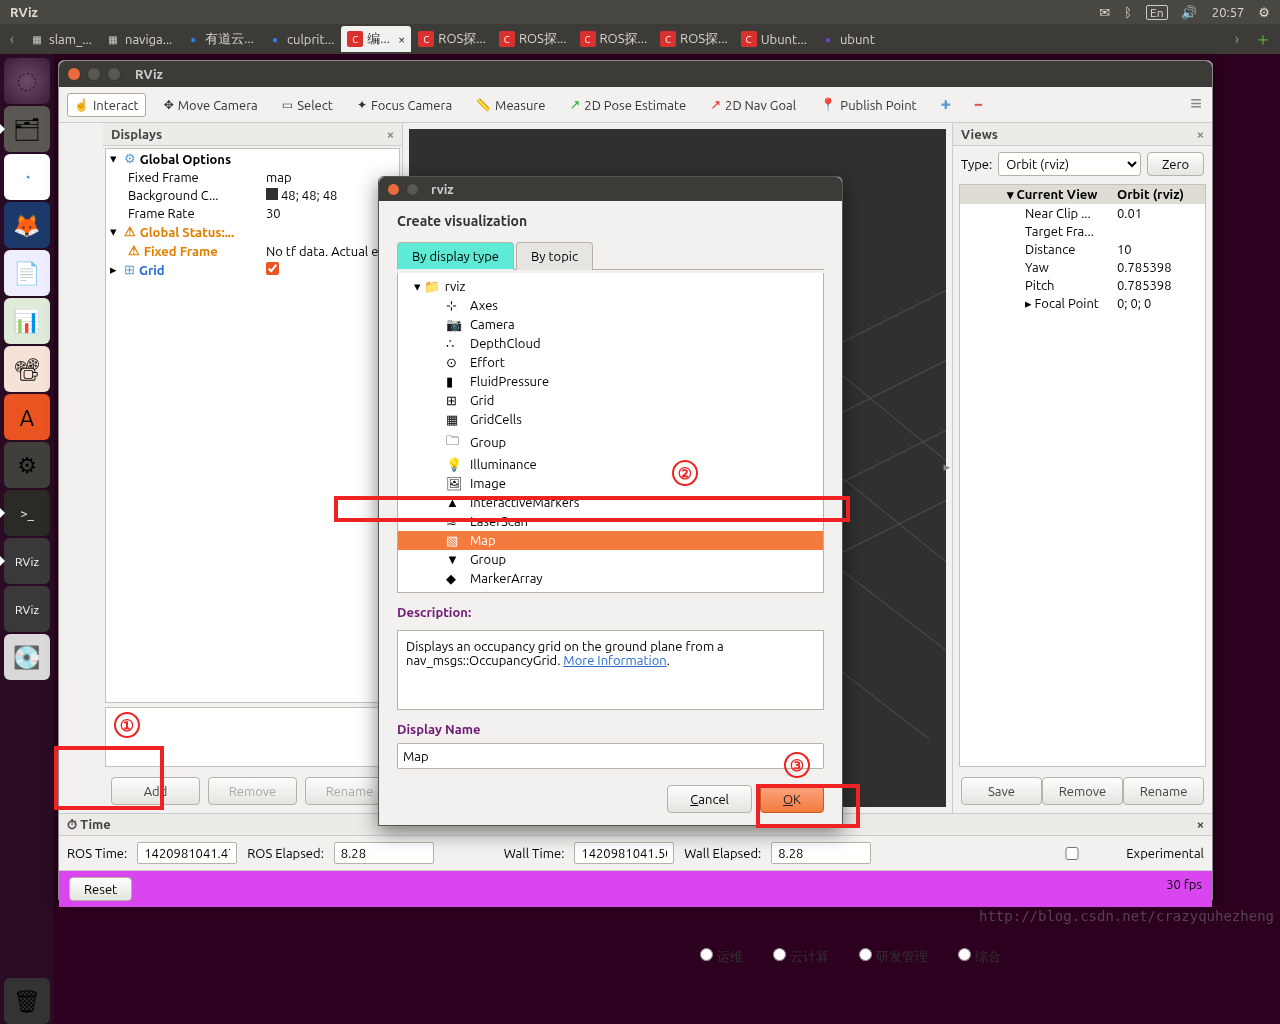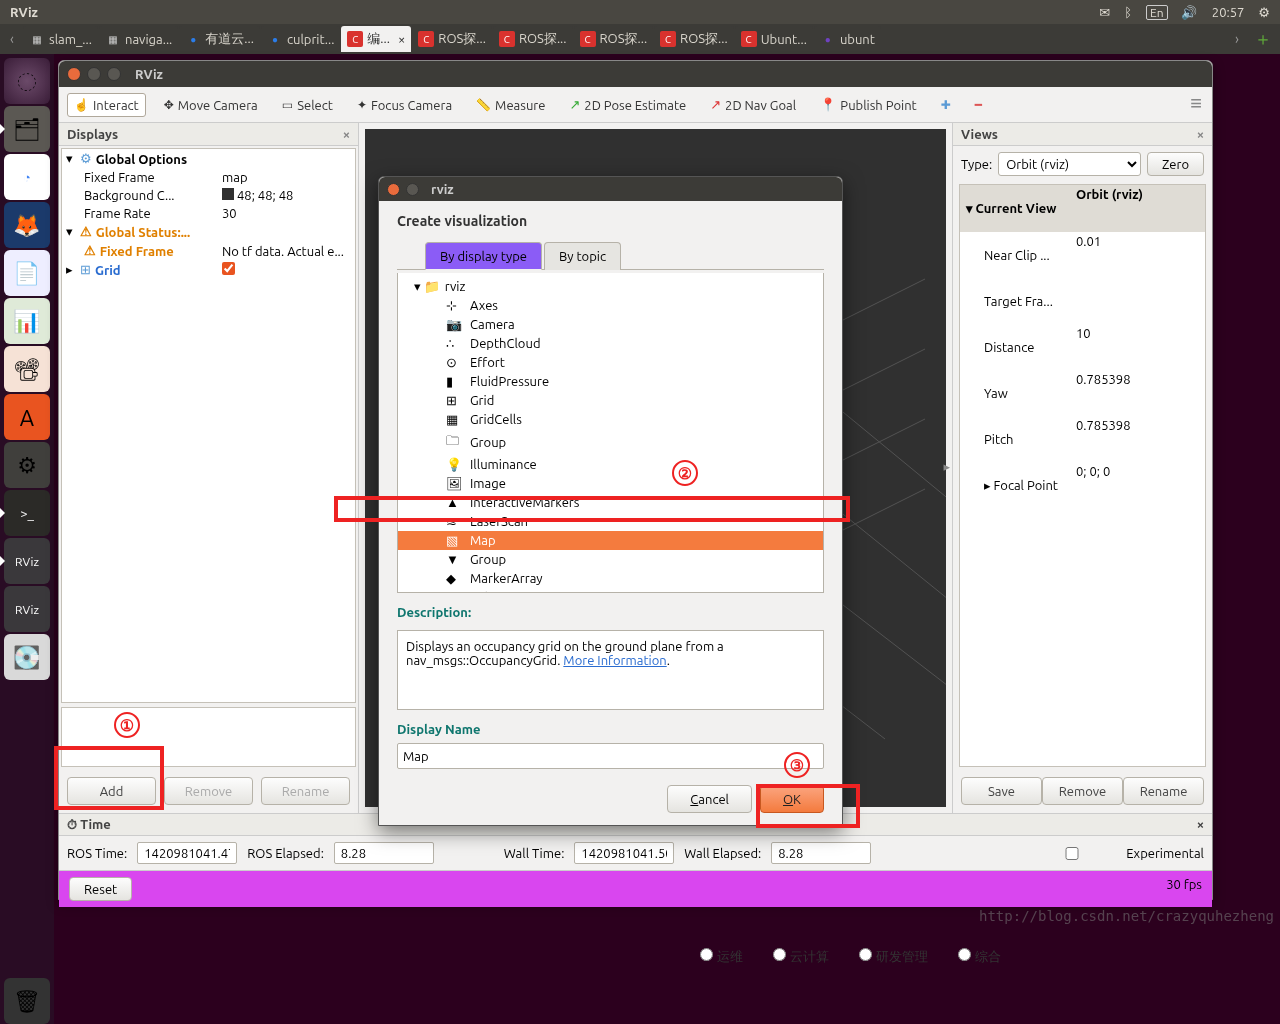--- a/index.html
+++ b/index.html
@@ -22,65 +22,65 @@
 .rviz-win { position: absolute; left: 58px; top: 60px; width: 1155px; height: 840px; background: #f2f1f0; border: 1px solid #888; border-radius: 6px 6px 0 0; box-shadow: 0 4px 12px rgba(0,0,0,0.4); }
 .rviz-titlebar { background: #3c3b37; height: 26px; border-radius: 6px 6px 0 0; display: flex; align-items: center; padding: 0 8px; color: #ccc; font-weight: bold; gap: 6px; }
 .rviz-titlebar .winbtn { width: 14px; height: 14px; border-radius: 50%; background: #595752; border: 1px solid #333; }
 .rviz-titlebar .winbtn.close { background: #e96b3c; }
 .rviz-toolbar { background: #f2f1f0; height: 36px; border-bottom: 1px solid #ccc; display: flex; align-items: center; padding: 0 8px; gap: 12px; }
 .rviz-toolbar .tbtn { display: flex; align-items: center; gap: 4px; padding: 4px 6px; color: #333; font-size: 12px; }
 .rviz-toolbar .tbtn.active { border: 1px solid #b0a89b; background: #fff; border-radius: 3px; }
 .rviz-body { display: flex; height: 690px; }
 .panel-title { background: #ecebe7; border-bottom: 1px solid #ccc; padding: 4px 8px; display: flex; justify-content: space-between; align-items: center; font-weight: bold; color: #444; }
 .panel-title .x { color: #888; cursor: pointer; }
-.displays-panel { width: 300px; border-right: 1px solid #ccc; display: flex; flex-direction: column; background:#f2f1f0;}
+.displays-panel { width: 300px; border-right: 1px solid #ccc; display: flex; flex-direction: column; background:#f2f1f0;margin-left:44px;}
 .displays-tree { flex: 1; background: #fff; margin: 2px; border: 1px solid #c5c1b8; overflow: auto; font-size: 12px; }
 .tree-row { display: flex; padding: 2px 4px; gap: 4px; align-items: center; white-space: nowrap; }
 .tree-row.l1 { padding-left: 4px; } .tree-row.l2 { padding-left: 22px; } .tree-row.l3 { padding-left: 22px; }
 .tree-val { position: absolute; left: 160px; }
 .displays-tree .row-rel { position: relative; }
 .caret { width: 10px; display:inline-block; }
 .icon-sq { width:12px; height:12px; display:inline-block; }
 .status-warn { color:#e08000; font-weight:bold;}
 .displays-btns { display: flex; gap: 8px; padding: 8px; }
 .displays-btns button { flex:1; padding: 6px 0; background: linear-gradient(#fdfdfd,#e5e4e0); border:1px solid #b6b2a8; border-radius: 4px; color:#444;}
 .displays-btns button:disabled { color:#aaa; }
 .viewport { flex: 1; background: #303030; position: relative; margin: 6px; }
 .views-panel { width: 260px; border-left: 1px solid #ccc; display:flex; flex-direction:column; background:#f2f1f0;}
 .views-row { display:flex; padding:6px 8px; gap:6px; align-items:center;}
 .views-row select { flex:1; padding:3px; border:1px solid #b6b2a8; border-radius:3px; background:#fff;}
 .views-row button { padding:4px 14px; background:linear-gradient(#fdfdfd,#e5e4e0); border:1px solid #b6b2a8; border-radius:4px;}
 .views-tree { flex:1; background:#fff; margin:2px 6px; border:1px solid #c5c1b8; font-size:12px;}
 .vt-row { display:flex; }
-.vt-row .k { padding:16px 6px; width: 110px; } .vt-row .v { padding:2px 6px; }
+.vt-row .k { padding:2px 6px; width: 110px; margin-left: 41px; } .vt-row .v { padding:2px 6px; }
 .vt-row.cur { background:#dfdcd5; font-weight:bold;}
 .views-btns { display:flex; padding:8px;}
 .views-btns button { flex:1; padding:6px 0; background:linear-gradient(#fdfdfd,#e5e4e0); border:1px solid #b6b2a8; border-radius:4px; color:#444;}
 
 .time-panel { border-top:1px solid #ccc; padding:6px 8px; display:flex; align-items:center; gap:10px; background:#f2f1f0; position:relative;}
 .time-panel input { border:1px solid #b6b2a8; padding:3px 6px; background:#fff; width:100px; border-radius:2px;}
 .status-bar { border-top:1px solid #ccc; padding:6px 10px; display:flex; justify-content:space-between; background:#d946ef;}
 .status-bar button { padding:4px 14px; background:linear-gradient(#fdfdfd,#e5e4e0); border:1px solid #b6b2a8; border-radius:4px;}
 
 .dialog { position:absolute; left:378px; top:176px; width:465px; height:650px; background:#f2f1f0; border:1px solid #555; border-radius:6px 6px 0 0; box-shadow:0 6px 20px rgba(0,0,0,0.5); display:flex; flex-direction:column;}
 .dialog .dlg-title { background:#3c3b37; height:24px; border-radius:6px 6px 0 0; display:flex; align-items:center; padding:0 8px; gap:6px; color:#ccc; font-weight:bold;}
 .dialog .dlg-title .winbtn { width:13px; height:13px; border-radius:50%; background:#595752; border:1px solid #333;}
 .dialog .dlg-title .winbtn.close { background:#e96b3c;}
 .dialog .dlg-body { padding:12px 18px; flex:1; display:flex; flex-direction:column;justify-content:space-between;}
 .dialog h3 { font-weight:bold; color:#333; margin-bottom:10px; font-size:14px;}
 .dialog .tabs { display:flex; border-bottom:1px solid #b6b2a8;}
 .dialog .tabs .tab { padding:6px 14px; border:1px solid #b6b2a8; border-bottom:none; background:#e6e5e1; border-radius:4px 4px 0 0; margin-right:2px; position:relative; top:1px;}
-.dialog .tabs .tab.active { background:#8b5cf6; border-bottom:1px solid #f2f1f0;margin-left:28px;}
+.dialog .tabs .tab.active { background:#5eead4; border-bottom:1px solid #f2f1f0;}
 .dialog .type-list { border:1px solid #b6b2a8; border-top:none; height:320px; overflow-y:scroll; background:#fff; padding:4px 0;}
 .type-list .item { padding:2px 8px 2px 48px; display:flex; align-items:center; gap:6px;}
 .type-list .root { padding:2px 8px 2px 16px; display:flex; align-items:center; gap:4px;}
 .type-list .item.selected { background:#f47b3e; color:#fff;}
 .dialog .desc-box { border:1px solid #b6b2a8; background:#fff; padding:8px; height:80px; margin-top:4px; font-size:13px;}
 .dialog .desc-box a { color:#2a6cd0; text-decoration:underline;}
-.dialog label { font-weight:bold; color:#0f766e; display:block; margin:10px 0 4px;}
+.dialog label { font-weight:bold; color:#701a75; display:block; margin:10px 0 4px;}
 .dialog input[type=text] { width:100%; border:1px solid #b6b2a8; padding:5px; background:#fff; border-radius:2px;}
 .dialog .dlg-btns { display:flex; justify-content:flex-end; gap:8px; margin-top:14px;}
 .dialog .dlg-btns button { padding:6px 22px; background:linear-gradient(#fdfdfd,#e5e4e0); border:1px solid #b6b2a8; border-radius:4px;}
 .dialog .dlg-btns button.primary { background:linear-gradient(#fba580,#f47b3e); border-color:#c85820; color:#222;}
 
 .anno { position:absolute; border:4px solid #e22; pointer-events:none; }
 .anno-circ { position:absolute; width:26px; height:26px; border:2px solid #e22; border-radius:50%; color:#e22; text-align:center; font-size:16px; line-height:22px; font-weight:bold; pointer-events:none;}
 .watermark { position:absolute; right:6px; bottom:100px; color:rgba(120,120,120,0.55); font-family:monospace; font-size:14px;}
 
 .bottom-stray { position:absolute; left:700px; bottom:58px; display:flex; gap:30px; color:#333; font-size:12px;}

